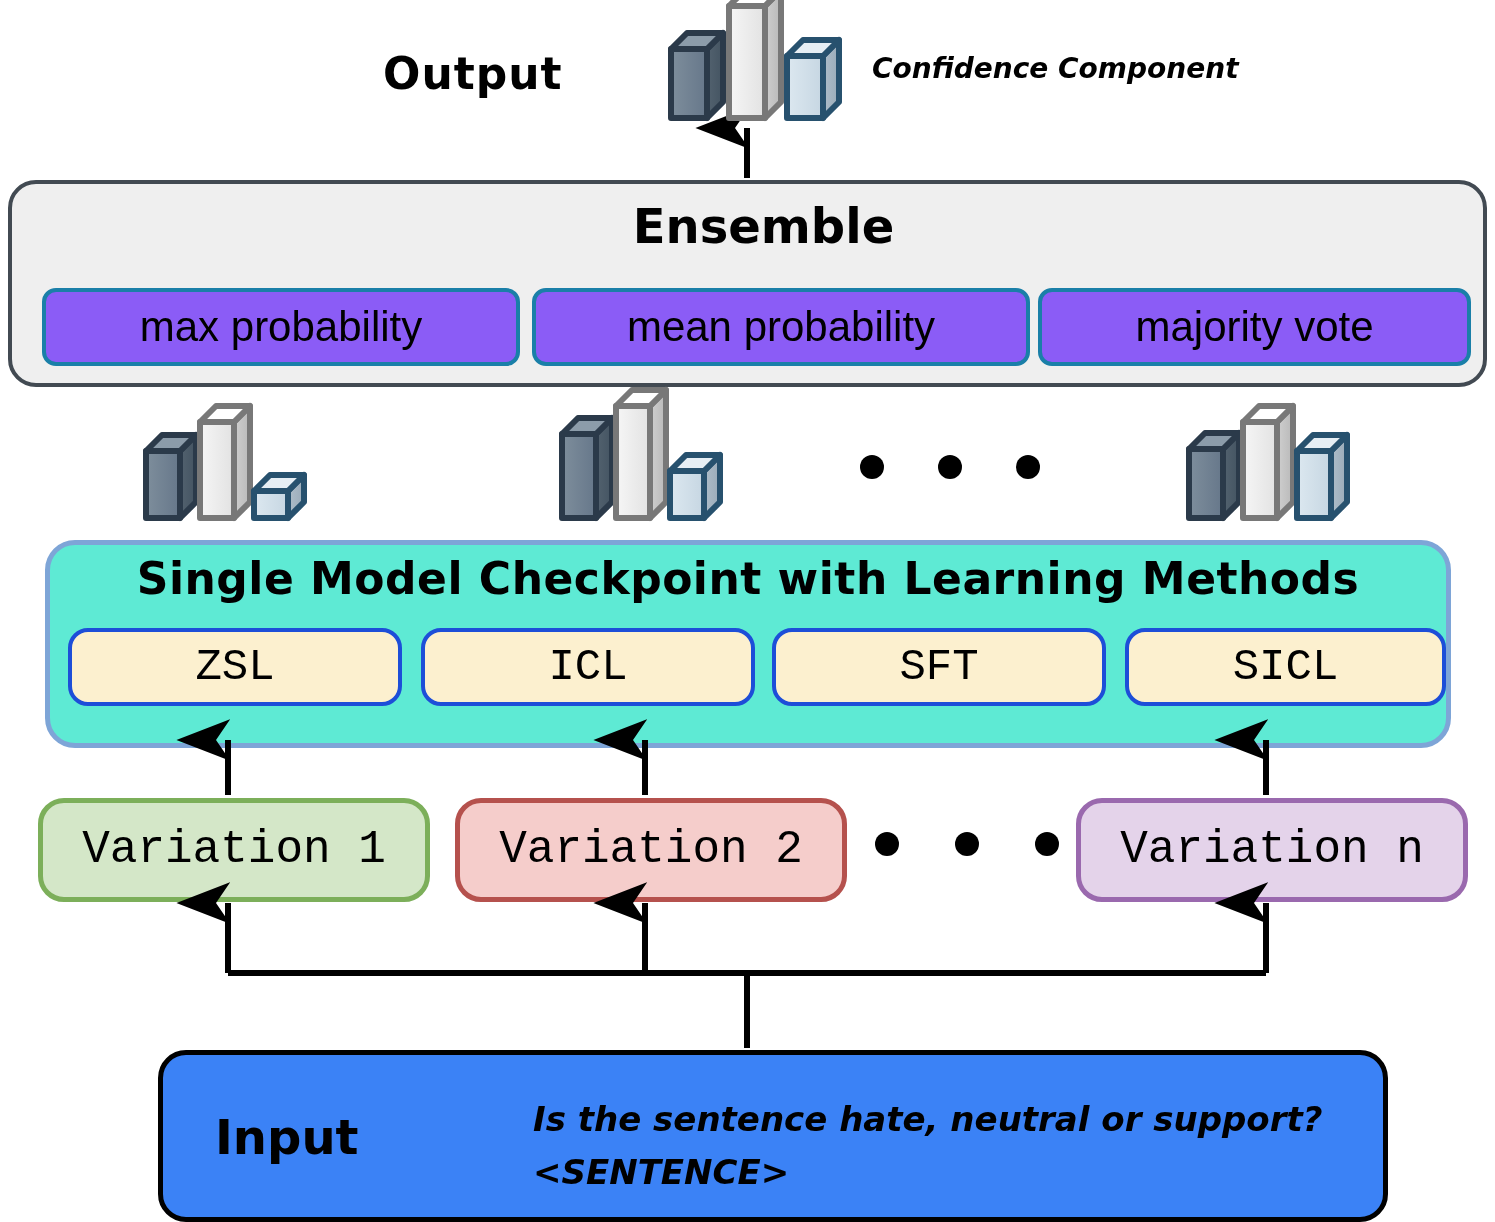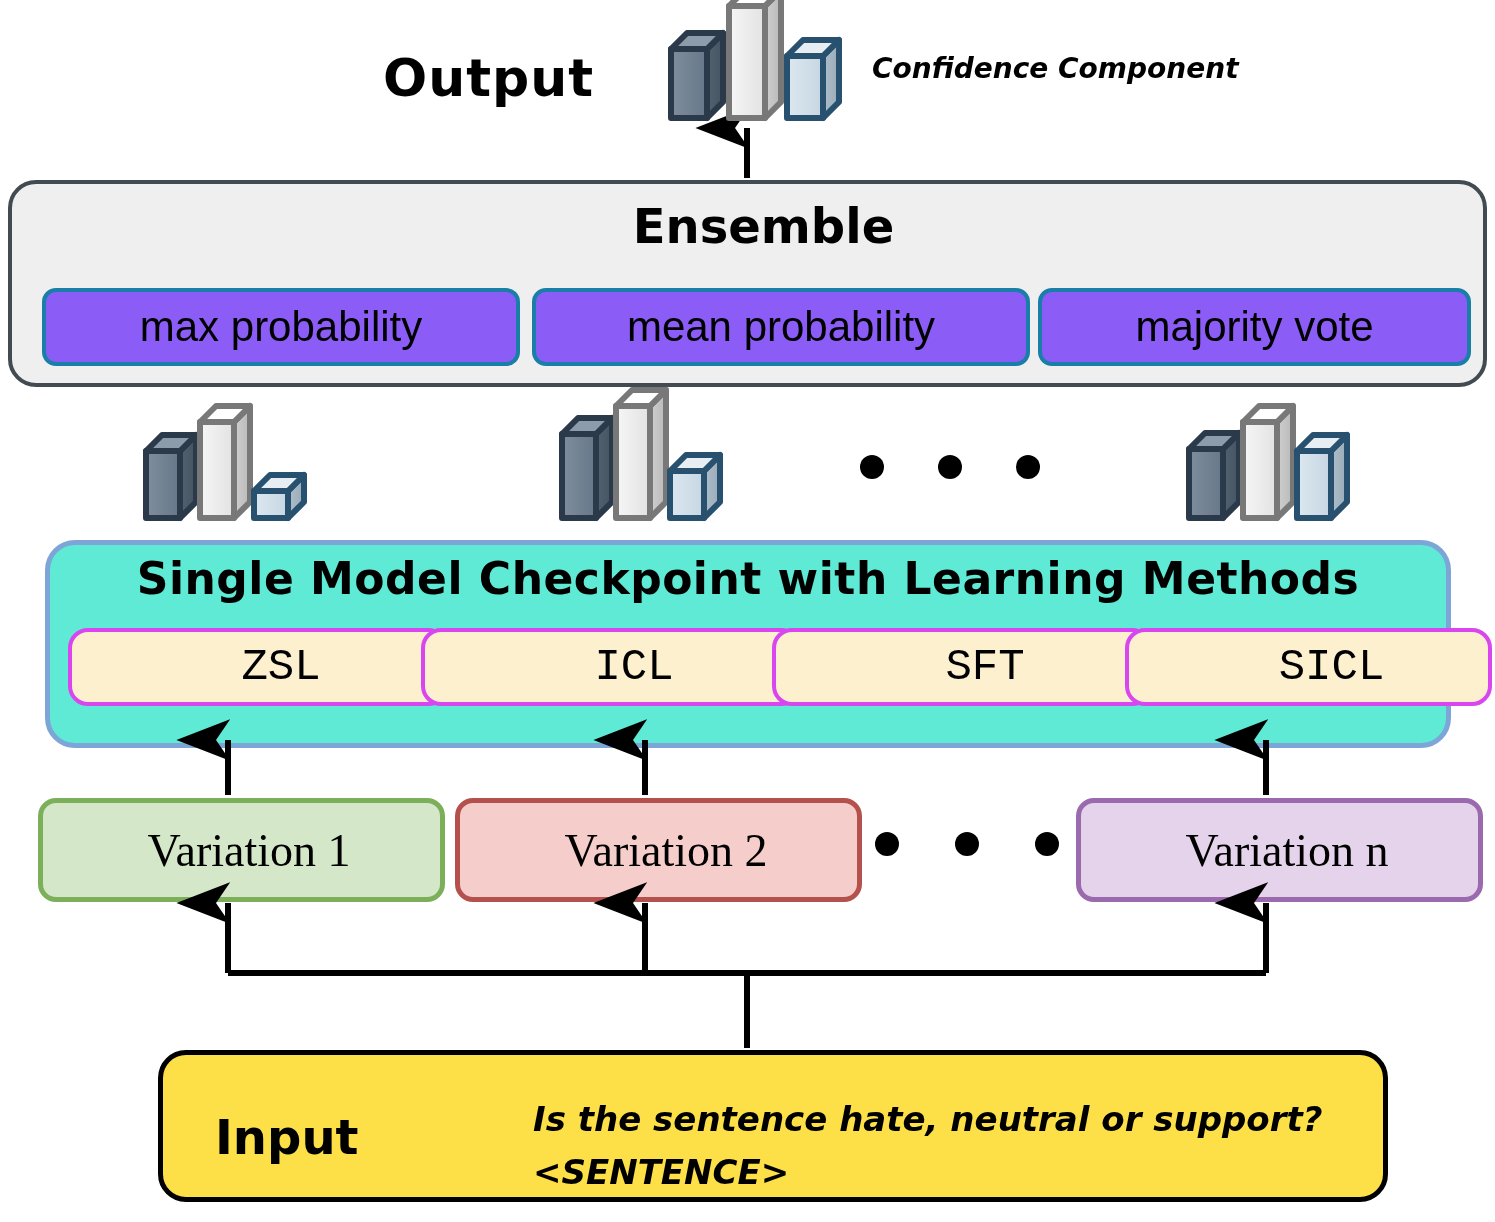--- a/index.html
+++ b/index.html
@@ -19,21 +19,21 @@
     color:#000;
     white-space:nowrap;
   }
   .italic-bold{
     font-style:italic;
     font-weight:bold;
   }
 
   
   #output-label{
-    left:383px;top:48px;font-size:52px;letter-spacing:1px;
+    left:383px;top:48px;font-size:44px;letter-spacing:1px;
   }
   #confidence-label{
     left:872px;top:52px;font-size:28px;
   }
 
   
   #ensemble-box{
     left:8px;top:180px;width:1479px;height:207px;
     background:#efefef;
     border:4px solid #424a52;
@@ -67,50 +67,48 @@
   }
   #model-title{
     position:absolute;left:0;top:8px;width:100%;
     text-align:center;font-size:44px;font-weight:bold;color:#000;
     font-family:"DejaVu Sans", sans-serif;
     letter-spacing:0.5px;
   }
   .method-chip{
     position:absolute;top:83px;height:70px;
     background:#fcf0cf;
-    border:4px solid #d946ef;
+    border:4px solid #1d4ed8;
     border-radius:20px;
     display:flex;align-items:center;justify-content:center;
     font-size:44px;color:#000;
     font-family:"Liberation Mono", monospace;
-    padding-left:46px;
   }
   #method-chip-0{left:18px;width:326px;}
   #method-chip-1{left:371px;width:326px;}
   #method-chip-2{left:722px;width:326px;}
   #method-chip-3{left:1075px;width:313px;}
 
   
   .variation-box{
     position:absolute;top:798px;height:94px;
-    border-radius:18px;
+    border-radius:26px;
     border-width:5px;border-style:solid;
     display:flex;align-items:center;justify-content:center;
     font-size:46px;color:#000;
-    font-family:Liberation Serif, serif;
-    padding-left:15px;
+    font-family:Liberation Mono, monospace;
   }
   #variation-0{left:38px;width:382px;background:#d4e7c8;border-color:#7caf5a;}
   #variation-1{left:455px;width:382px;background:#f5cdcb;border-color:#b5514d;}
   #variation-2{left:1076px;width:382px;background:#e4d3ea;border-color:#9a69ae;}
 
   
   #input-box{
-    left:158px;top:1050px;width:1230px;height:152px;
-    background:#fde047;
+    left:158px;top:1050px;width:1230px;height:172px;
+    background:#3b82f6;
     border:5px solid #000;
     border-radius:28px;
   }
   #input-label{
     position:absolute;left:52px;top:54px;
     font-size:48px;font-weight:bold;color:#000;
     font-family:"DejaVu Sans", sans-serif;
   }
   #input-text{
     position:absolute;left:370px;top:38px;width:800px;

